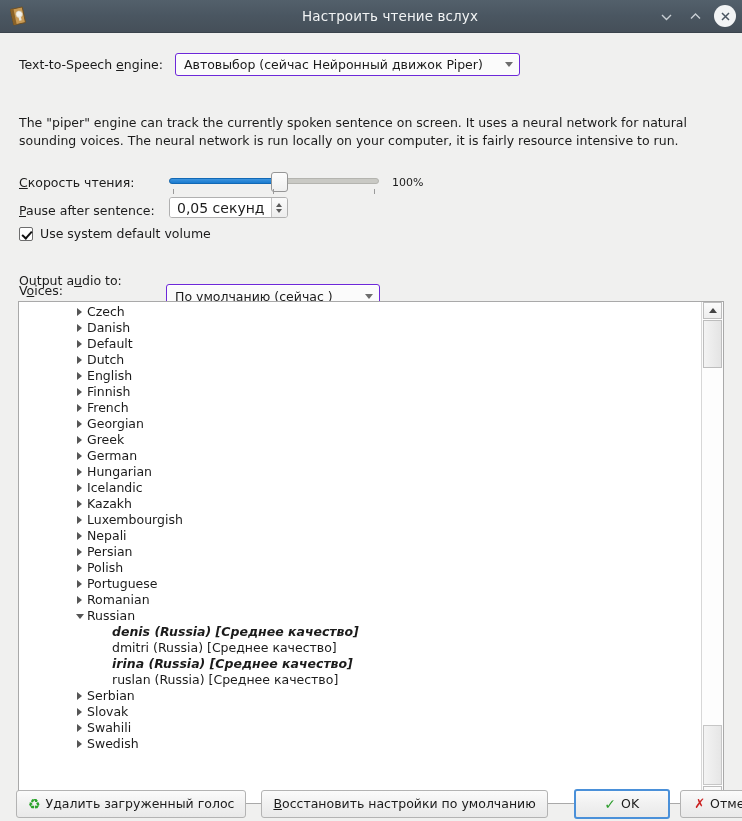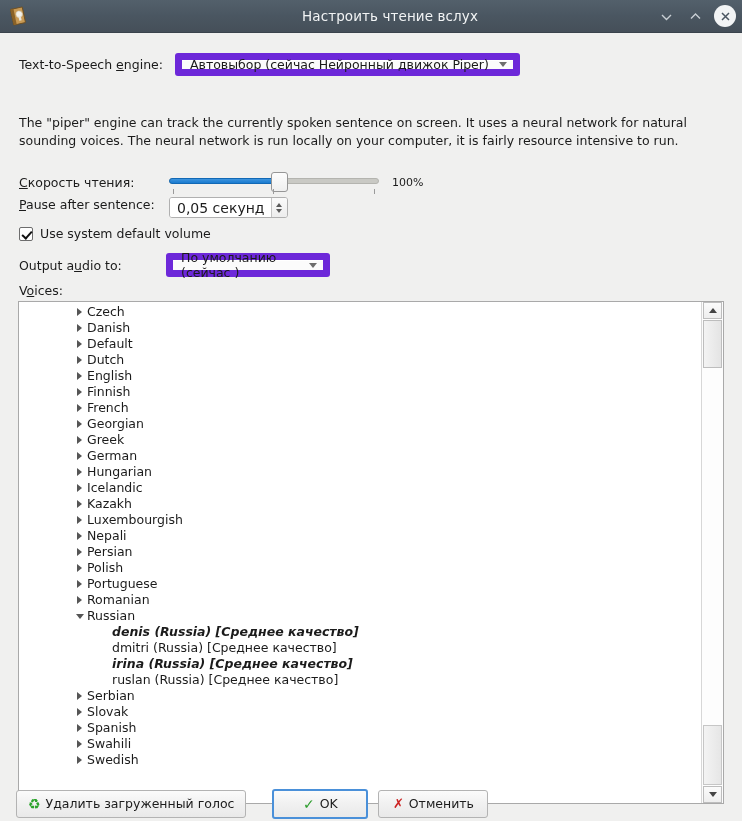--- a/index.html
+++ b/index.html
@@ -89,21 +89,21 @@
     left: 19px;
     top: 20px;
     display: flex;
     align-items: center;
   }
   .combo {
     display: inline-flex;
     align-items: center;
     justify-content: space-between;
     background: #fbfbfb;
-    border: 7px solid #6d28d9;
+    border: 1px solid #6d28d9;
     border-radius: 3px;
     height: 23px;
     box-sizing: border-box;
     padding: 0 6px 0 8px;
     font-size: 12.5px;
     color: #1b1b1b;
     box-shadow: inset 0 1px 0 #fff;
     cursor: default;
   }
   .combo .caret {
@@ -186,21 +186,21 @@
     background: #9a9a9a;
   }
   .speed-value { margin-left: 13px; font-size: 11px; }
 
   
   .pause-row {
     position: absolute;
     left: 19px;
     top: 164px;
     display: flex;
-    align-items: flex-start;
+    align-items: flex-end;
   }
   .pause-label { width: 150px; }
   .spinbox {
     display: inline-flex;
     align-items: stretch;
     border: 1px solid #b0b0b0;
     background: #ffffff;
     border-radius: 3px;
     height: 21px;
     box-sizing: border-box;
@@ -269,21 +269,21 @@
 
   
   .output-row {
     position: absolute;
     left: 19px;
     top: 220px;
     display: flex;
     align-items: center;
   }
   .output-label { width: 147px; }
-  #output-combo { width: 164px; height: 24px; }
+  #output-combo { width: 214px; height: 24px; margin-top: 31px; }
 
   
   .voices-label {
     position: absolute;
     left: 19px;
     top: 250px;
   }
   .voices-box {
     position: absolute;
     left: 18px;
@@ -681,26 +681,20 @@
         <div class="tree-item">
           <span class="tw">
             <span class="closed"></span>
           </span>
           <span>Slovak</span>
         </div>
         <div class="tree-item">
           <span class="tw">
             <span class="closed"></span>
           </span>
-          <span>Spanish</span>
-        </div>
-        <div class="tree-item">
-          <span class="tw">
-            <span class="closed"></span>
-          </span>
           <span>Swahili</span>
         </div>
         <div class="tree-item">
           <span class="tw">
             <span class="closed"></span>
           </span>
           <span>Swedish</span>
         </div>
       </div>
     <div class="vscroll">
@@ -713,20 +707,23 @@
           <span class="a-dn"></span>
         </div>
     </div>
   </div>
 
   <div class="btnbar">
     <div class="btn" id="btn-delete-voice">
       <span class="recycle">♻</span>
       <span>Удалить загруженный голос</span>
     </div>
+    <div class="btn" id="btn-restore">
+      <span><span class="acc">В</span><span>осстановить настройки по умолчанию</span></span>
+    </div>
     <div class="btn focused" id="btn-ok">
       <span class="ok-check">✓</span>
       <span>OK</span>
     </div>
     <div class="btn" id="btn-cancel">
       <span class="x-mark">✗</span>
       <span>Отменить</span>
     </div>
   </div>
 

